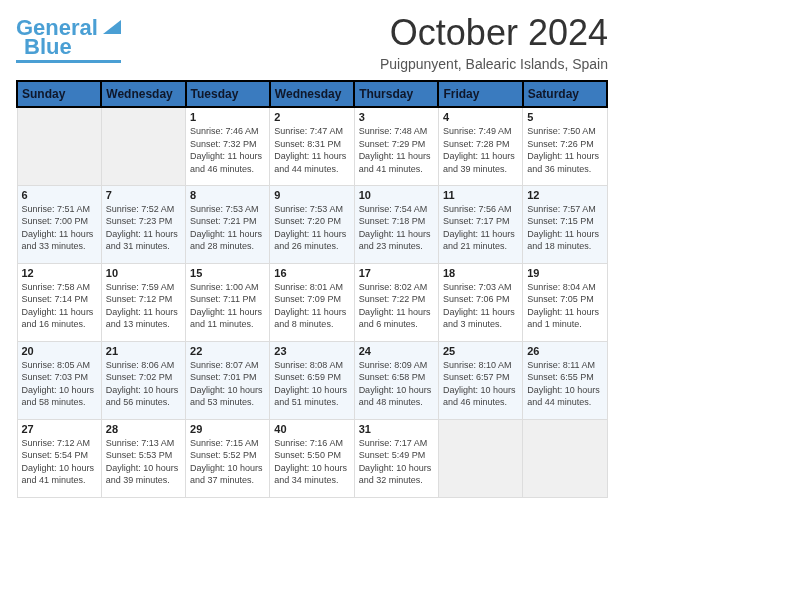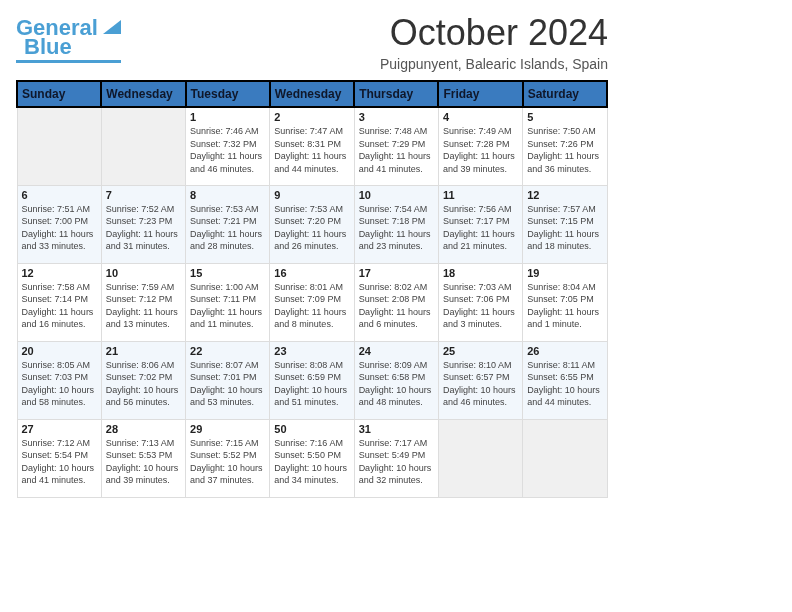--- a/index.html
+++ b/index.html
@@ -258,21 +258,21 @@
           <td>
             <span class="day-num">16</span>
             <div class="day-info">Sunrise: 8:01 AM
 Sunset: 7:09 PM
 Daylight: 11 hours
 and 8 minutes.</div>
           </td>
           <td>
             <span class="day-num">17</span>
             <div class="day-info">Sunrise: 8:02 AM
-Sunset: 2:08 PM
+Sunset: 7:22 PM
 Daylight: 11 hours
 and 6 minutes.</div>
           </td>
           <td>
             <span class="day-num">18</span>
             <div class="day-info">Sunrise: 7:03 AM
 Sunset: 7:06 PM
 Daylight: 11 hours
 and 3 minutes.</div>
           </td>
@@ -351,21 +351,21 @@
 and 39 minutes.</div>
           </td>
           <td>
             <span class="day-num">29</span>
             <div class="day-info">Sunrise: 7:15 AM
 Sunset: 5:52 PM
 Daylight: 10 hours
 and 37 minutes.</div>
           </td>
           <td>
-            <span class="day-num">50</span>
+            <span class="day-num">40</span>
             <div class="day-info">Sunrise: 7:16 AM
 Sunset: 5:50 PM
 Daylight: 10 hours
 and 34 minutes.</div>
           </td>
           <td>
             <span class="day-num">31</span>
             <div class="day-info">Sunrise: 7:17 AM
 Sunset: 5:49 PM
 Daylight: 10 hours

